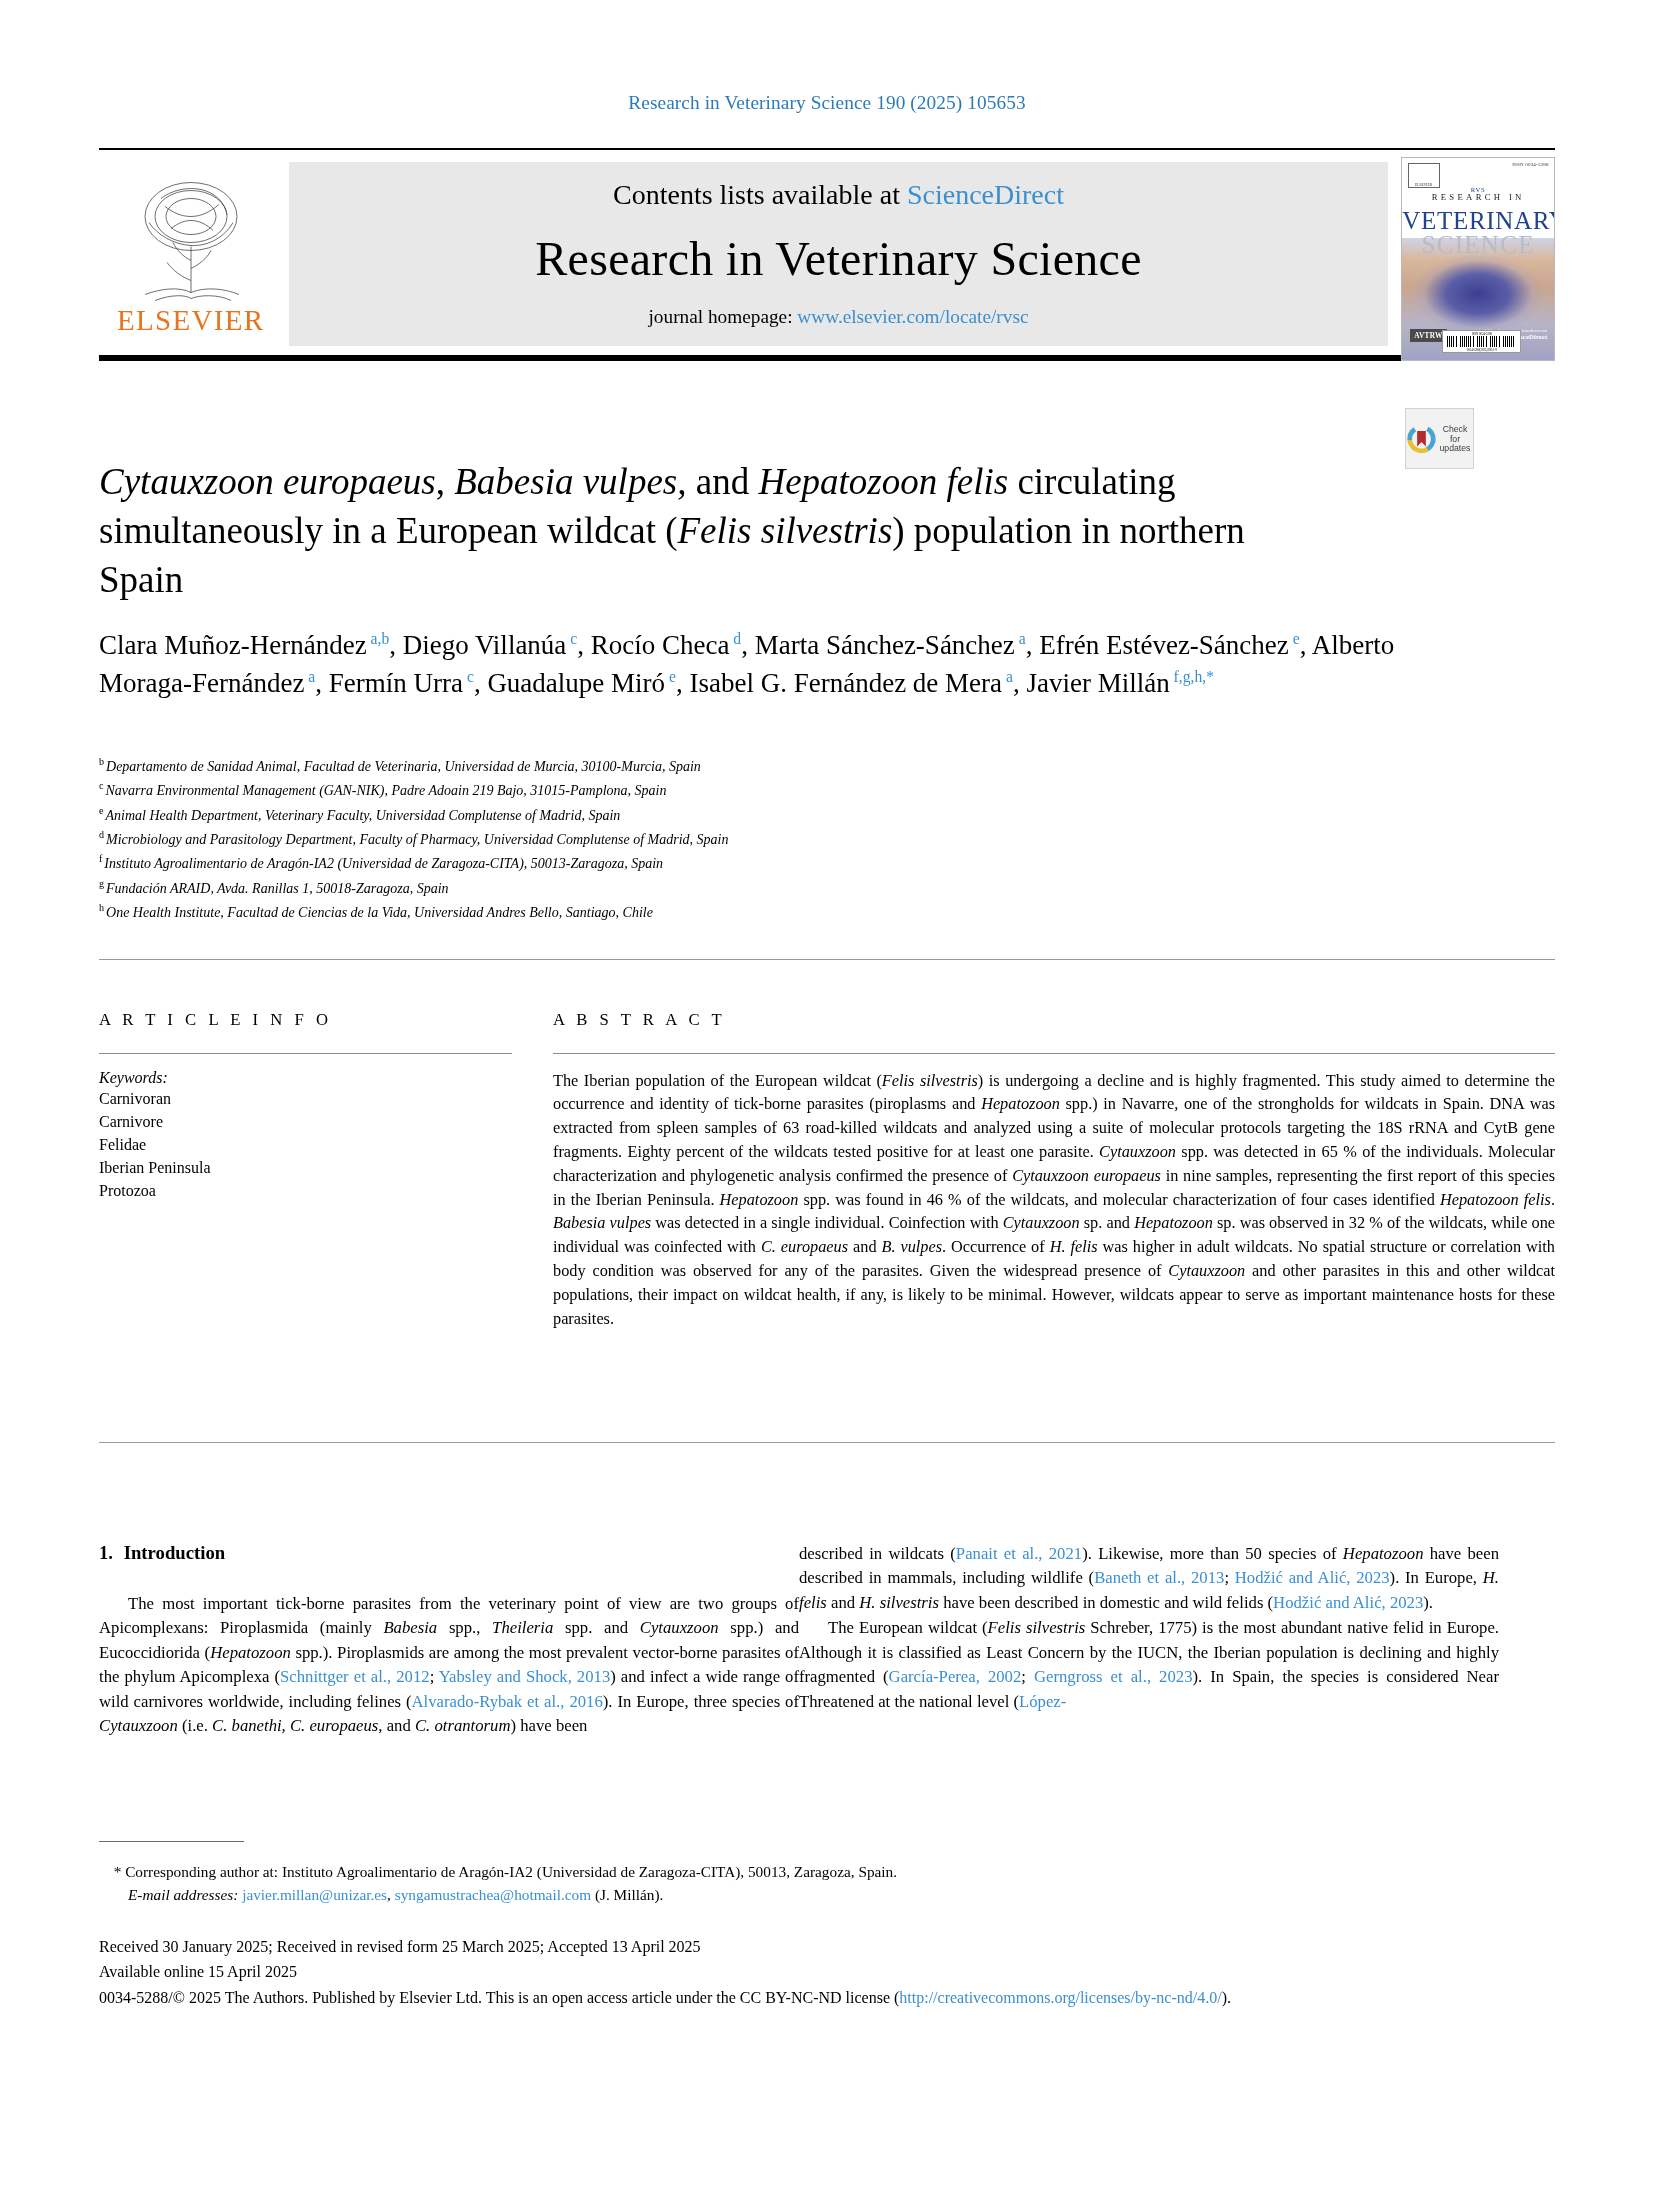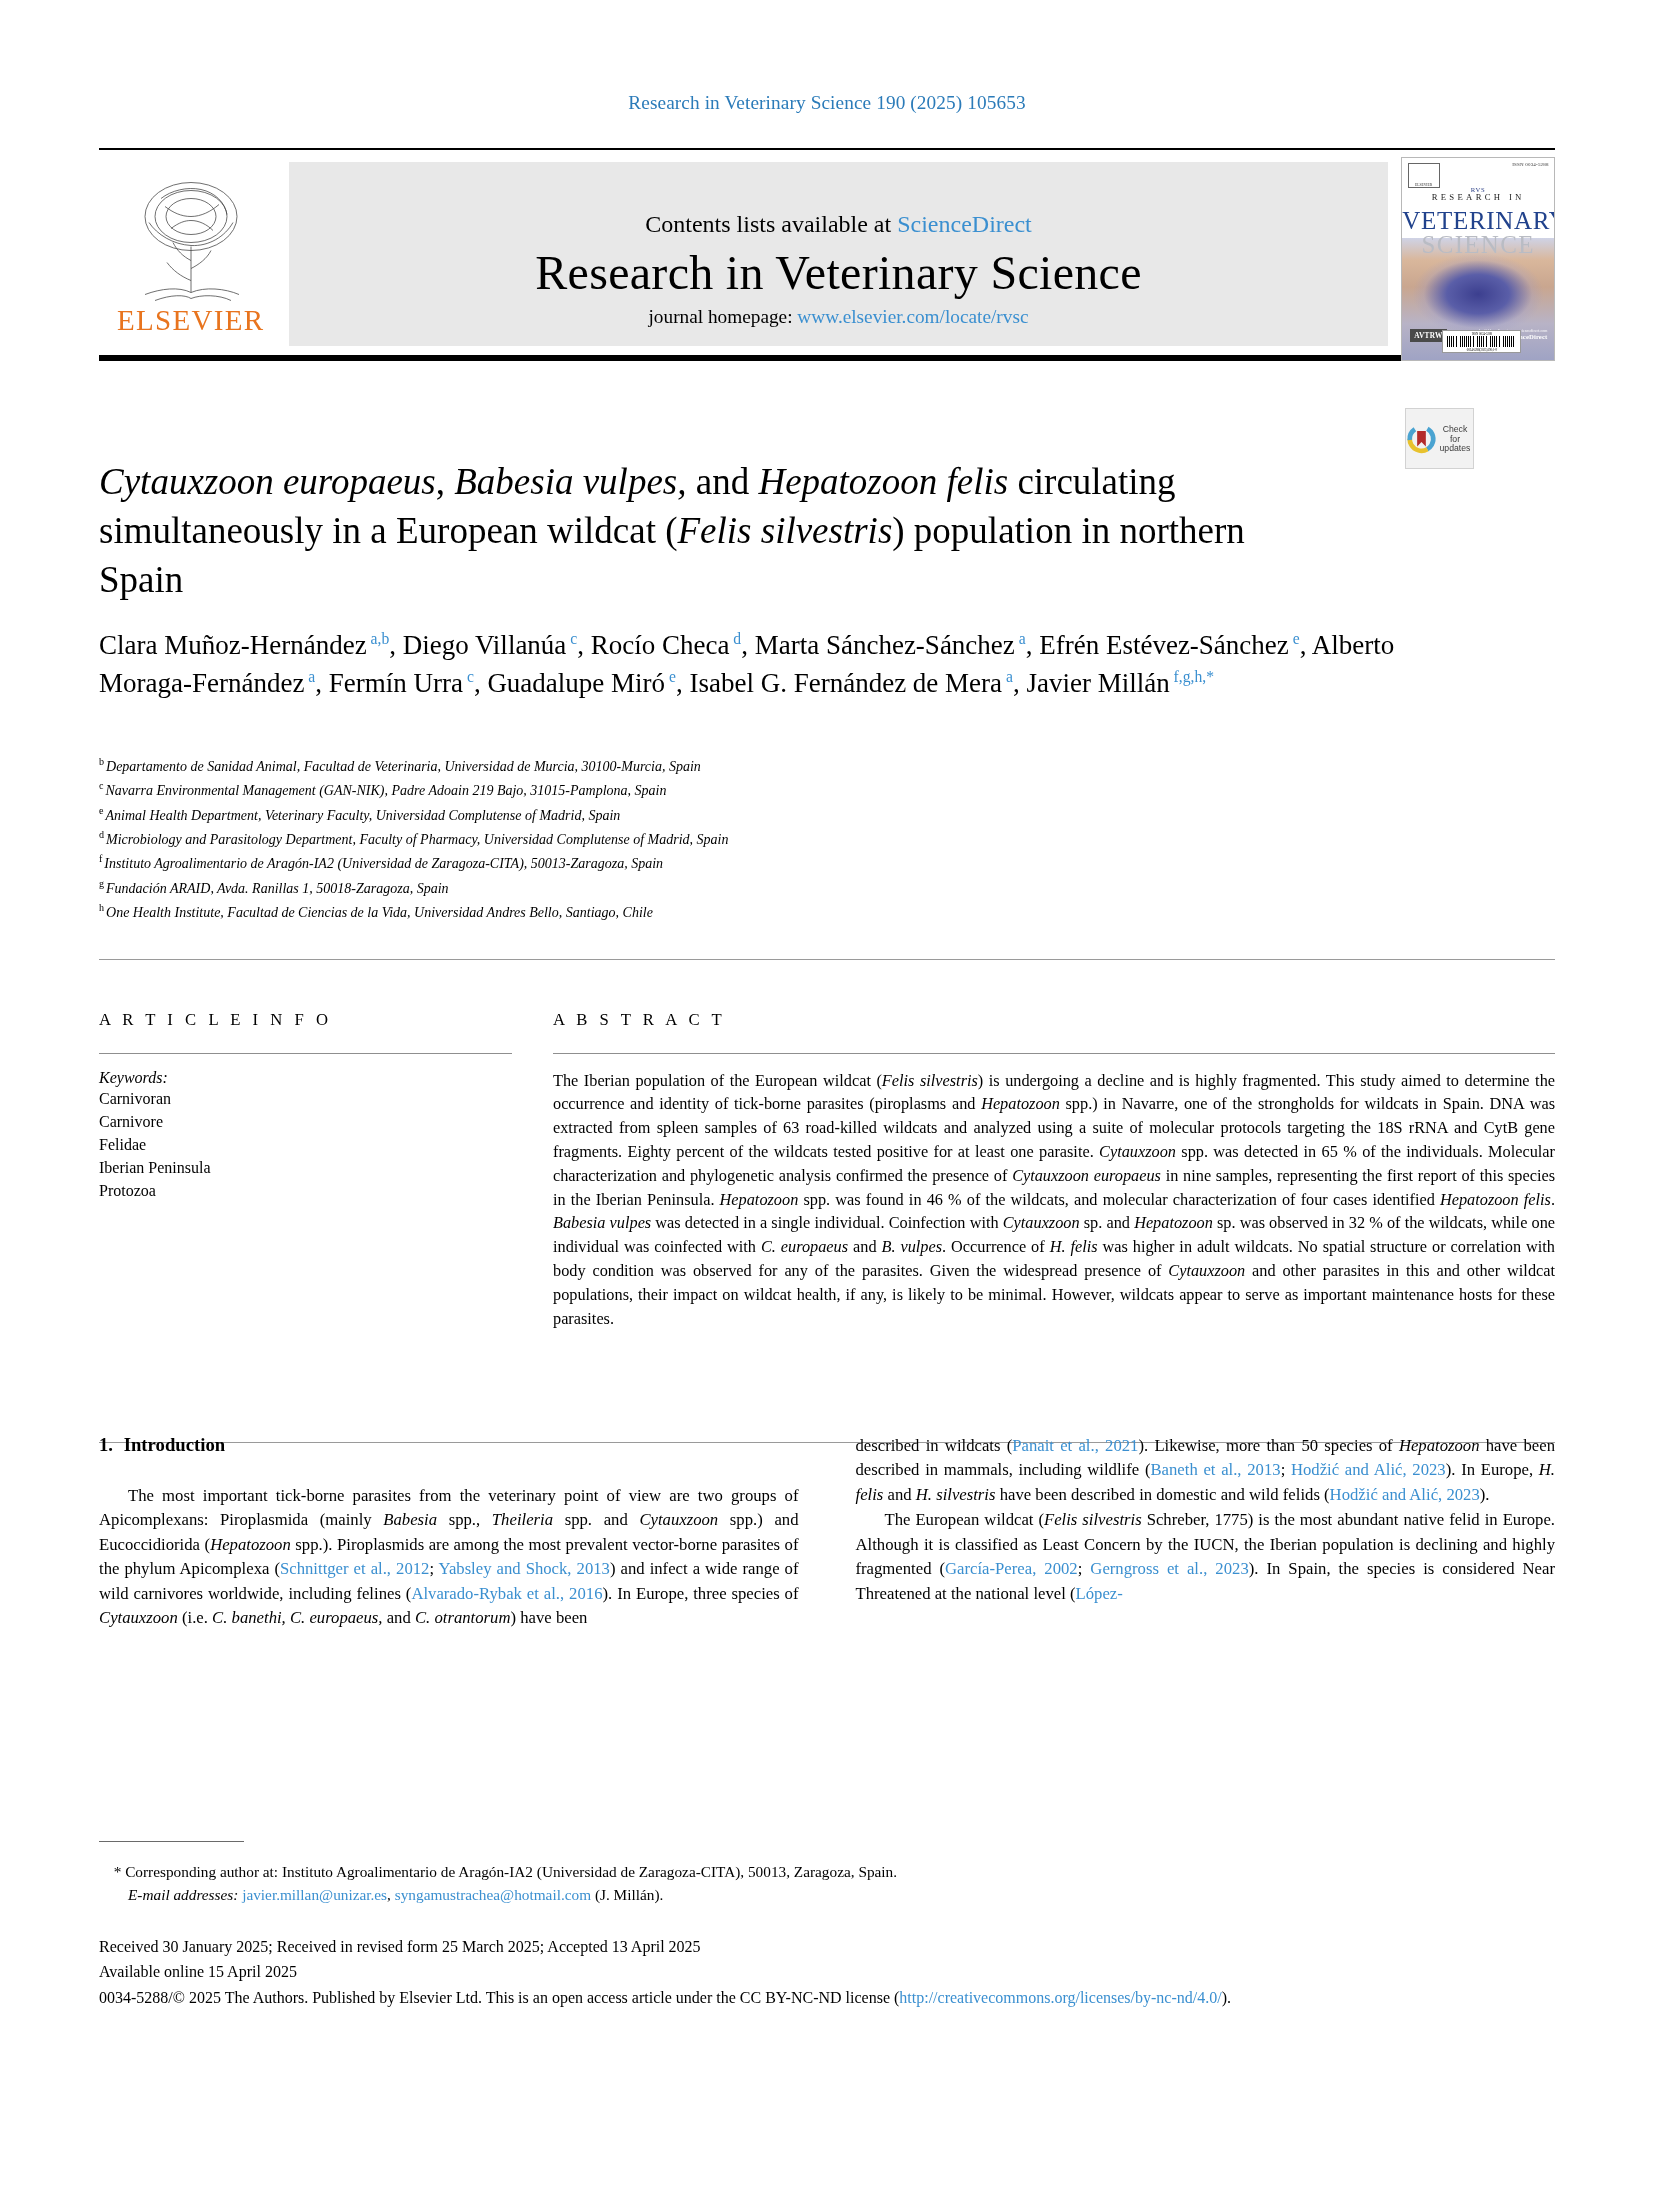--- a/index.html
+++ b/index.html
@@ -70,21 +70,21 @@
   .masthead-center {
     flex: 1 1 auto;
     background: #e8e8e8;
     display: flex;
     flex-direction: column;
     align-items: center;
     justify-content: space-between;
     padding: 17.3px 0 17.3px 0;
     margin: 5.3px 0 9.3px 0;
   }
-  .contents-line { font-size: 24px; margin-top: 32px; }
+  .contents-line { font-size: 28px; }
   .contents-line a, .link { color: #3a8fd0; text-decoration: none; }
   .journal-title {
     font-size: 48px;
     letter-spacing: 0.3px;
   }
   .homepage-line { font-size: 19.3px; }
   .cover-wrap {
     flex: 0 0 167px;
     width: 167px;
     display: flex;
@@ -232,25 +232,24 @@
   .abstract-text {
     font-size: 16.3px;
     line-height: 1.46;
     text-align: justify;
   }
   .abstract-text em { font-style: italic; }
 
   
   .body-cols {
     position: absolute;
-    top: 1434px;
+    top: 1542px;
     left: 99px;
     width: 1456px;
     display: flex;
-    gap: 57px;
   }
   .col { width: 700px; }
   .sec-h {
     font-size: 18.7px;
     font-weight: bold;
     margin: 0 0 28px 0;
     font-family: "Liberation Serif", serif;
   }
   .sec-h .num { margin-right: 10.7px; }
   .body-p {

